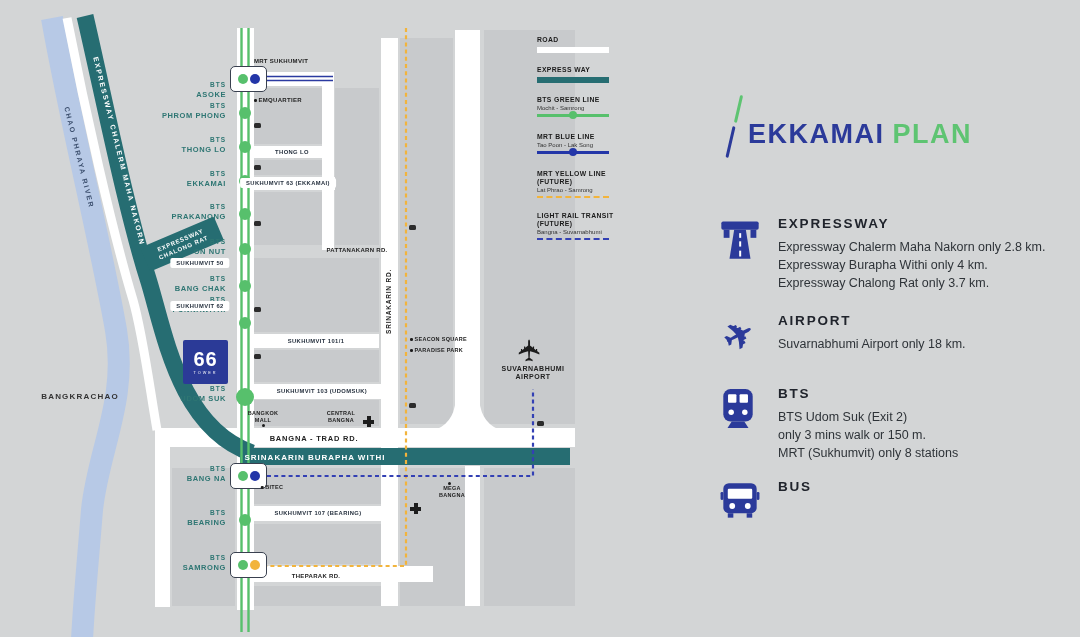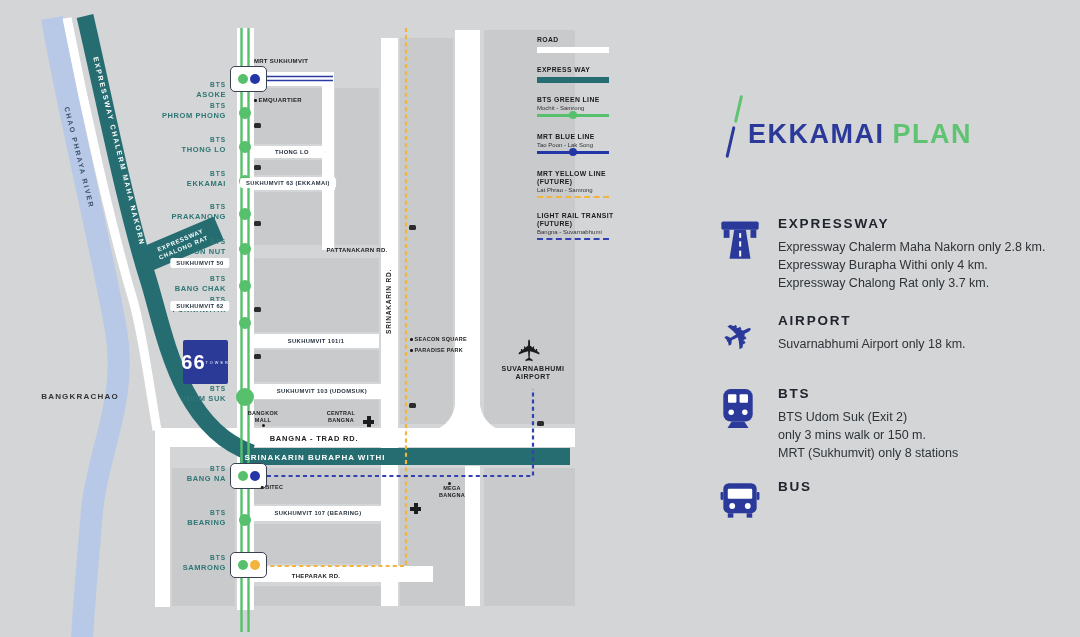--- a/index.html
+++ b/index.html
@@ -35,21 +35,21 @@
   .lft{transform:translate(0,-50%);text-align:left}
   .tiny{font-size:5.5px}
   .rot{position:absolute;transform-origin:0 0;white-space:nowrap;font-weight:bold}
   .poi{position:absolute;width:7px;height:4.5px;background:#2c2c2c;border-radius:1.5px}
   .cross{position:absolute;width:11px;height:11px}
   .cross:before,.cross:after{content:"";position:absolute;background:#1d1d1d}
   .cross:before{left:0;top:3.5px;width:11px;height:4px}
   .cross:after{left:3.5px;top:0;width:4px;height:11px}
   .blt{display:inline-block;width:2.5px;height:2.5px;border-radius:50%;background:#1d1d1d;vertical-align:middle;margin-right:2px}
   .tower{position:absolute;left:183px;top:340px;width:45px;height:44px;background:#2b3a97;border-radius:2px;
-         display:flex;flex-direction:row;align-items:center;justify-content:center;color:#fff}
+         display:flex;flex-direction:column;align-items:center;justify-content:center;color:#fff}
   .tower .n{font-size:20px;font-weight:bold;letter-spacing:1px;line-height:20px}
   .tower .t{font-size:3.8px;letter-spacing:2px;margin-top:2px}
   .plane{position:absolute;color:#1c1c1c;transform:rotate(-90deg)}
 
   
   .lg-item{position:absolute;left:537px;width:100px}
   .lg-label{font-size:6.8px;font-weight:bold;color:#1a1a1a;letter-spacing:.4px;width:80px;line-height:8px}
   .lg-sub{font-size:6px;color:#333;margin-top:1px}
   .sw{margin-top:3px;width:72px}
   .sw-road{height:6px;background:#fff}

